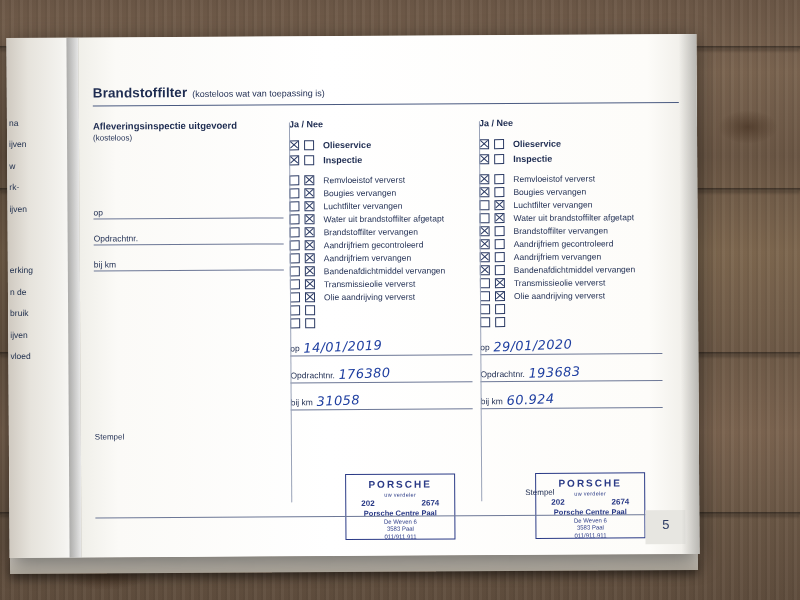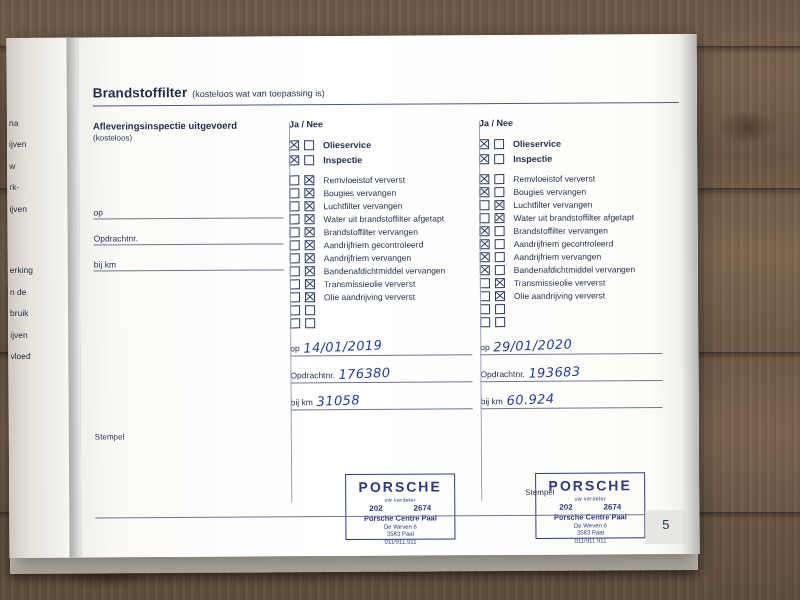--- a/index.html
+++ b/index.html
@@ -88,23 +88,23 @@
   .hand{font-family:"DejaVu Sans",sans-serif;color:#1f3fa0;
      font-size:13px;padding-bottom:1px;transform:rotate(-2deg);
      letter-spacing:.4px;font-style:italic;}
 
   .stempel{font-size:8px;}
 
   
   .stamp{position:absolute;width:110px;height:66px;color:#2a3a86;
      font-size:6px;text-align:center;line-height:1.25;}
   .stamp .box{position:absolute;inset:0;border:1.2px solid #2a3a86;}
-  .stamp .porsche{font-weight:bold;letter-spacing:2px;font-size:14px;margin-top:5px;}
+  .stamp .porsche{font-weight:bold;letter-spacing:2px;font-size:10px;margin-top:5px;}
   .stamp .sub{font-size:5.5px;letter-spacing:.3px;}
-  .stamp .nums{display:flex;justify-content:space-between;padding:0 24px;font-size:8px;
+  .stamp .nums{display:flex;justify-content:space-between;padding:0 16px;font-size:8px;
      font-weight:bold;margin-top:1px;}
   .stamp .centre{font-weight:bold;font-size:7.5px;}
 
   #pagenum{position:absolute;right:30px;bottom:22px;font-size:13px;color:#2b3a63;}
   .pagenum-box{position:absolute;right:14px;bottom:10px;width:40px;height:34px;
      background:#e7e6e1;}
 
   .edge-shadow{position:absolute;right:0;top:0;width:18px;height:520px;
      background:linear-gradient(90deg,rgba(0,0,0,0),rgba(0,0,0,.22));}
   .bottom-pages{position:absolute;left:10px;top:556px;width:688px;height:16px;

